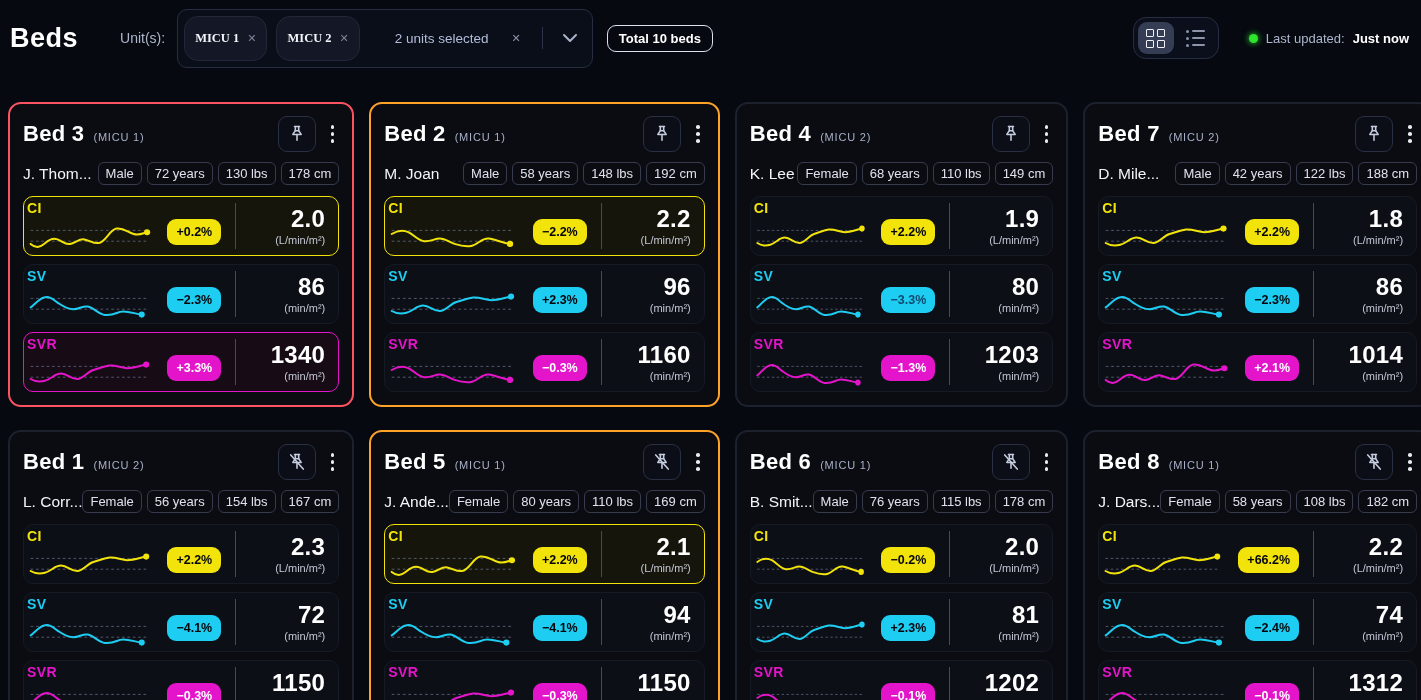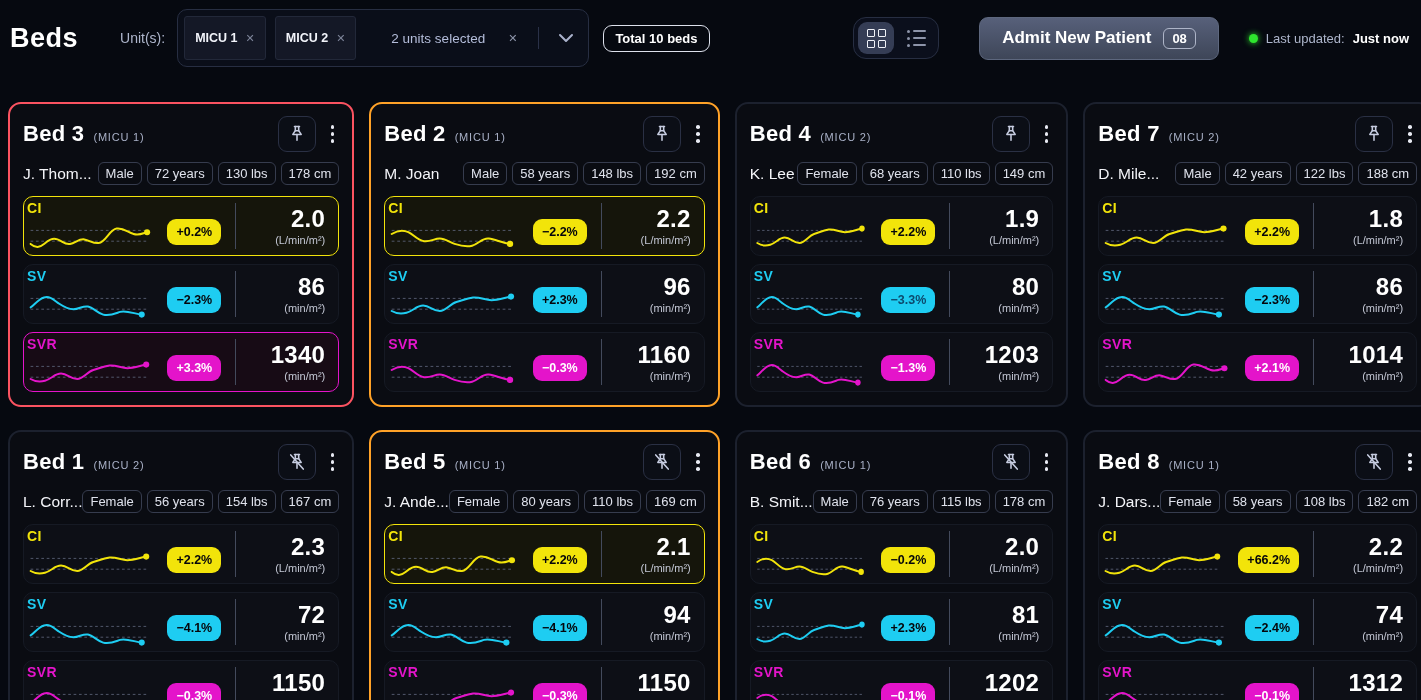--- a/index.html
+++ b/index.html
@@ -16,23 +16,24 @@
   }
   .app-title { font-size:27px; font-weight:800; letter-spacing:.5px; }
   .units-label { margin-left:42px; font-size:14px; color:#aeb6cc; }
   .unit-select {
     margin-left:12px; display:flex; align-items:center; gap:9px;
     border:1px solid #272e42; border-radius:10px; padding:6px 14px 6px 6px;
     background:#0a0e19;
   }
   .unit-chip {
     display:flex; align-items:center; gap:8px;
-    background:#141826; border:1px solid #222839; border-radius:3px;
+    background:#141826; border:1px solid #222839; border-radius:14px;
     padding:14px 10px; font-size:12.5px; font-weight:700; color:#f2f4fa;
     cursor:pointer;
+    font-family:Liberation Serif, serif;
   }
   .chip-x { color:#7d8499; font-size:11px; font-weight:400; cursor:pointer; }
   .unit-summary { margin-left:26px; font-size:13.5px; color:#b4bdda; }
   .summary-x { margin-left:14px; color:#8d94a9; font-size:11px; cursor:pointer; }
   .vdiv { width:1px; height:22px; background:#2a3148; margin-left:12px; }
   .chev { margin-left:10px; display:flex; align-items:center; cursor:pointer; }
   .total-badge {
     margin-left:14px; border:1.5px solid #dde1ec; border-radius:9px;
     padding:5px 11px; font-size:13px; font-weight:700; color:#fff;
     background:transparent;
@@ -147,24 +148,20 @@
           </span>
       </button>
       <button class="toggle-seg">
         <span class="list-glyph">
             <i></i>
             <i></i>
             <i></i>
           </span>
       </button>
     </div>
-    <button class="admit-btn">
-      <span>Admit New Patient</span>
-      <span class="admit-count">08</span>
-    </button>
     <div class="status-wrap">
       <span class="status-dot"></span>
       <span class="status-label">Last updated:</span>
       <span class="status-value">Just now</span>
     </div>
   </div>
 </div>
 
 <div class="beds-grid" id="beds-grid">
   <div class="card" style="border-color: rgb(251, 83, 97);">

